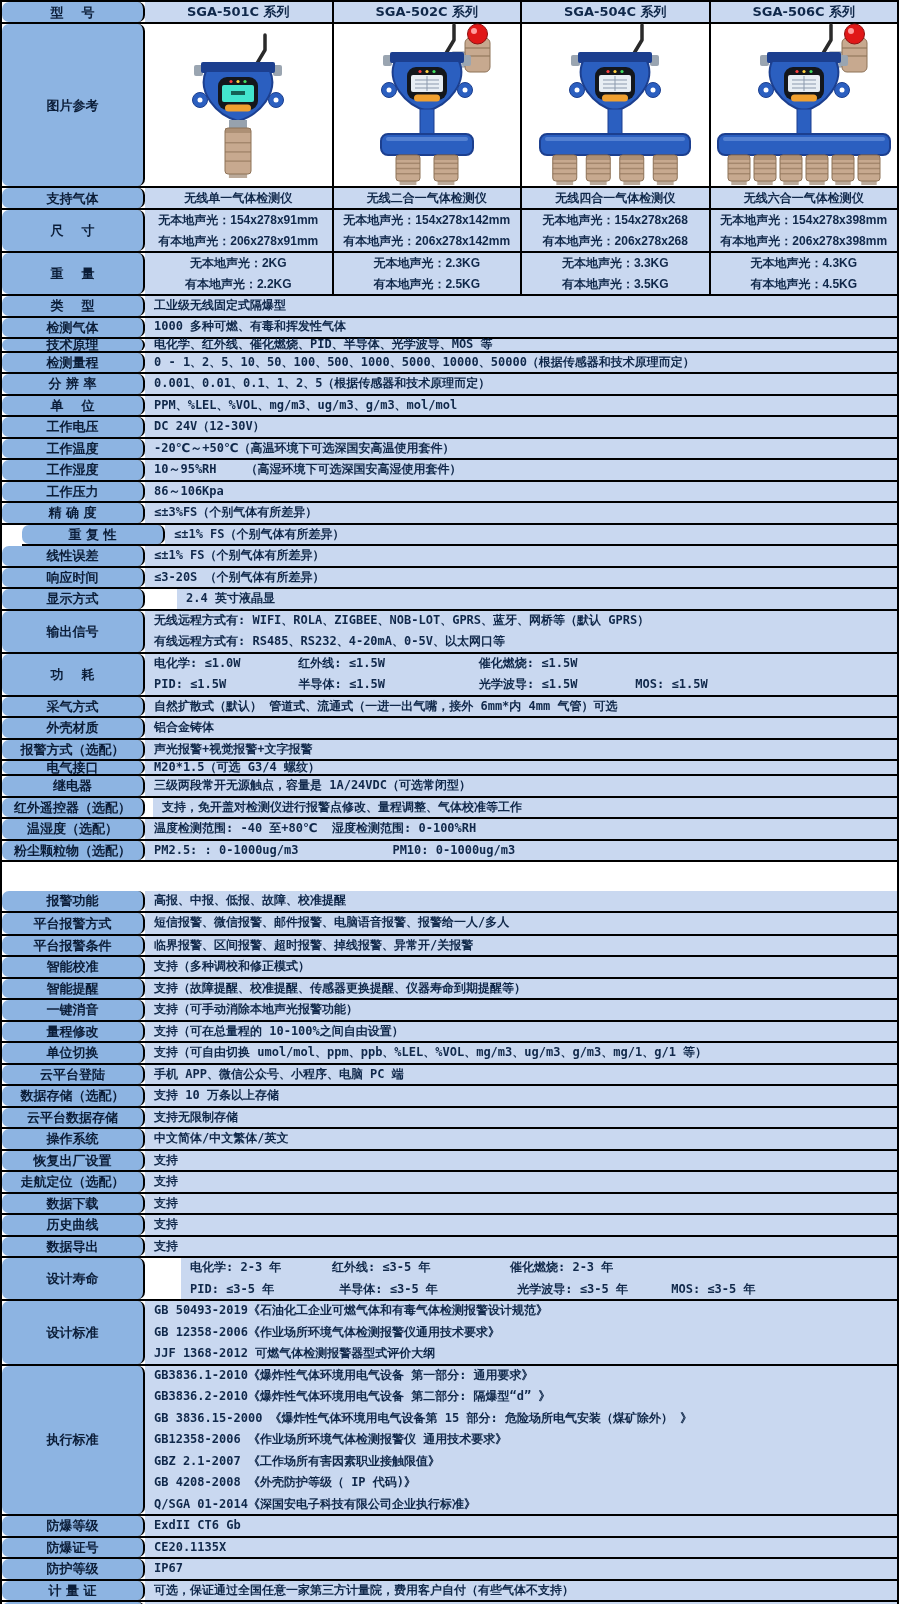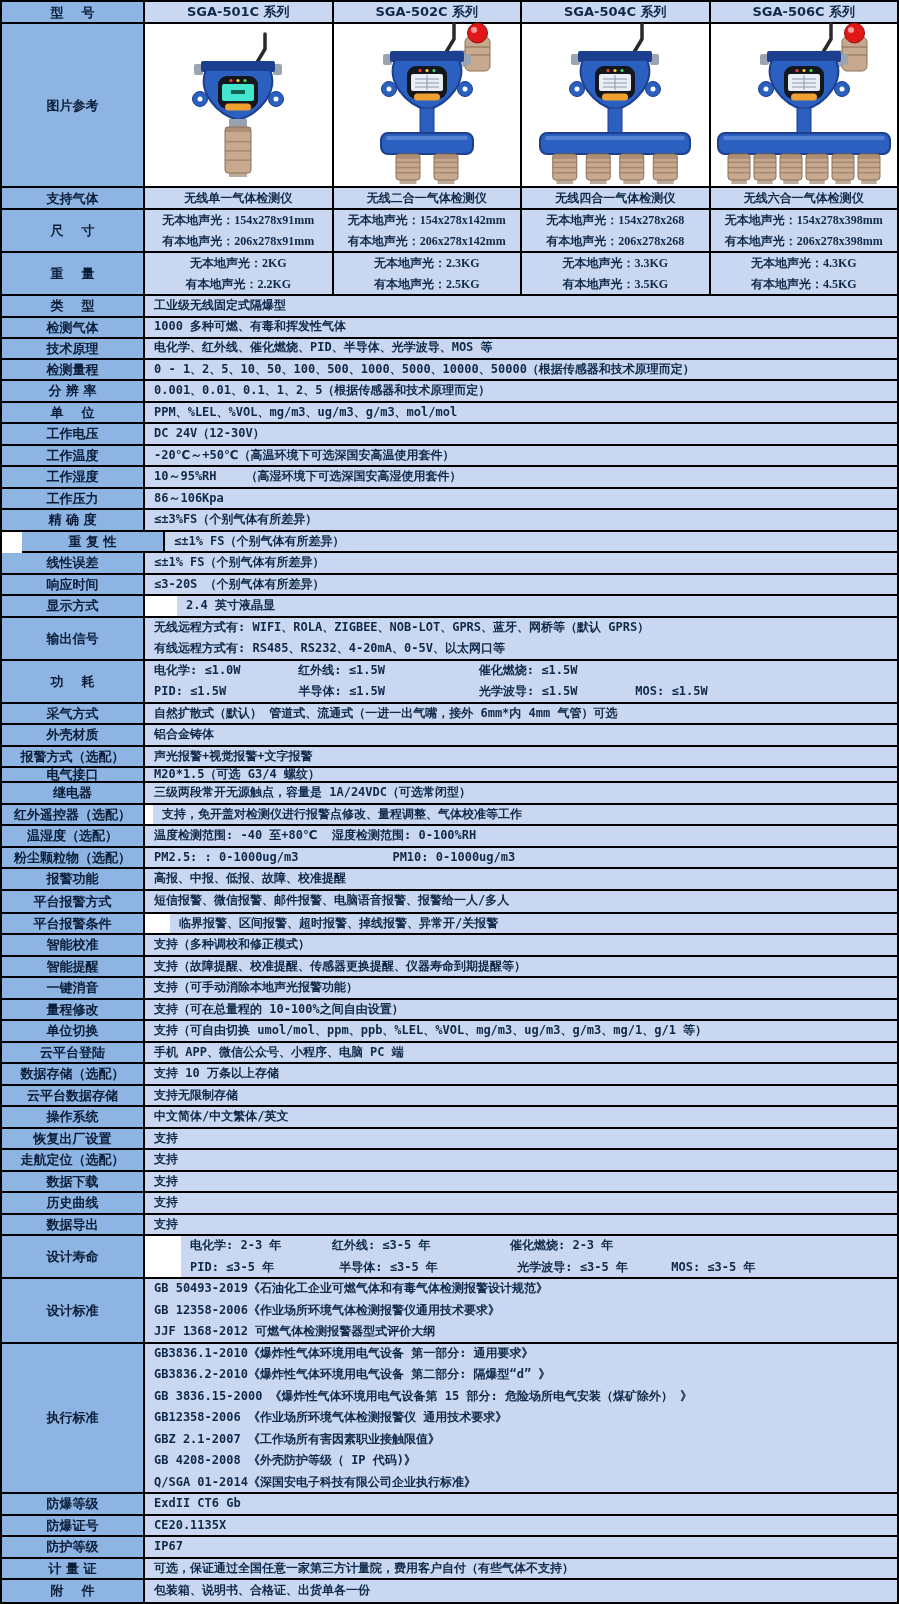--- a/index.html
+++ b/index.html
@@ -14,28 +14,29 @@
   .row{display:flex;border-bottom:2px solid var(--border,#000);box-sizing:border-box;}
   .row:last-child{border-bottom:none;}
   .label{
     flex:0 0 143px;width:143px;
     background:var(--labelBg,#8db4e2);
     border-right:2px solid var(--border,#000);
     display:flex;align-items:center;justify-content:center;
     font-weight:bold;font-size:13px;text-align:right;
     box-sizing:border-box;white-space:pre;line-height:15px;
     color:#0b1d38;
+    border-radius:7px;
   }
   .cells{flex:1;display:flex;min-width:0;}
   .mcell{
     flex:1;background:var(--valueBg,#c9d8f0);
     border-right:2px solid var(--border,#000);
     display:flex;flex-direction:column;align-items:center;justify-content:space-evenly;
     box-sizing:border-box;font-size:12px;font-weight:bold;min-width:0;
-    font-family:Liberation Serif, serif;
+    font-family:Liberation Sans, sans-serif;
   }
   .mcell:last-child{border-right:none;}
   .mcell.mhead{font-size:13px;font-family:"DejaVu Sans","Liberation Sans",sans-serif;}
   .mcell.img{background:var(--imageBg,#fff);justify-content:center;}
   .vcell{
     flex:1;background:var(--valueBg,#c9d8f0);
     display:flex;flex-direction:column;justify-content:center;
     padding-left:9px;box-sizing:border-box;
     font-size:12px;font-weight:bold;min-width:0;
     font-family:"DejaVu Sans Mono","DejaVu Sans","Liberation Sans",sans-serif;
@@ -306,21 +307,21 @@
       <div class="vcell">
         <div class="line">工业级无线固定式隔爆型</div>
       </div>
     </div>
     <div class="row" style="height: 21px;">
       <div class="label">检测气体</div>
       <div class="vcell">
         <div class="line">1000 多种可燃、有毒和挥发性气体</div>
       </div>
     </div>
-    <div class="row" style="height: 21px;">
+    <div class="row" style="height: 14px;">
       <div class="label">技术原理</div>
       <div class="vcell">
         <div class="line">电化学、红外线、催化燃烧、PID、半导体、光学波导、MOS 等</div>
       </div>
     </div>
     <div class="row" style="height: 21.5px;">
       <div class="label">检测量程</div>
       <div class="vcell">
         <div class="line">0 - 1、2、5、10、50、100、500、1000、5000、10000、50000（根据传感器和技术原理而定）</div>
       </div>
@@ -446,33 +447,33 @@
       <div class="vcell">
         <div class="line">温度检测范围: -40 至+80℃  湿度检测范围: 0-100%RH</div>
       </div>
     </div>
     <div class="row" style="height: 21.5px;">
       <div class="label">粉尘颗粒物（选配）</div>
       <div class="vcell">
         <div class="line">PM2.5: : 0-1000ug/m3             PM10: 0-1000ug/m3</div>
       </div>
     </div>
-    <div class="row" style="height: 21.5px;">
+    <div class="row" style="height: 21.5px; margin-top: 29px;">
       <div class="label">报警功能</div>
       <div class="vcell">
         <div class="line">高报、中报、低报、故障、校准提醒</div>
       </div>
     </div>
     <div class="row" style="height: 23px;">
       <div class="label">平台报警方式</div>
       <div class="vcell">
         <div class="line">短信报警、微信报警、邮件报警、电脑语音报警、报警给一人/多人</div>
       </div>
     </div>
-    <div class="row" style="height: 21.5px; gap: 25px;">
+    <div class="row" style="height: 21.5px;">
       <div class="label">平台报警条件</div>
       <div class="vcell">
         <div class="line">临界报警、区间报警、超时报警、掉线报警、异常开/关报警</div>
       </div>
     </div>
     <div class="row" style="height: 21.5px;">
       <div class="label">智能校准</div>
       <div class="vcell">
         <div class="line">支持（多种调校和修正模式）</div>
       </div>

